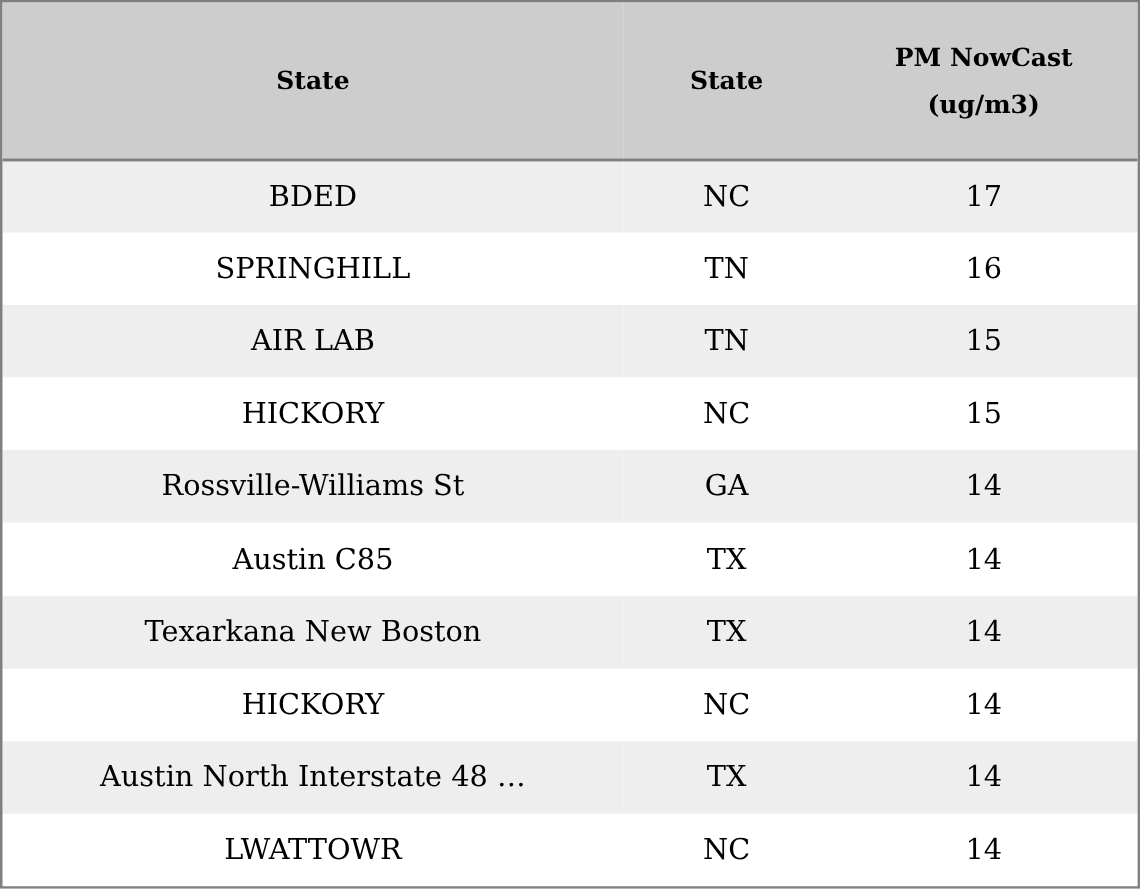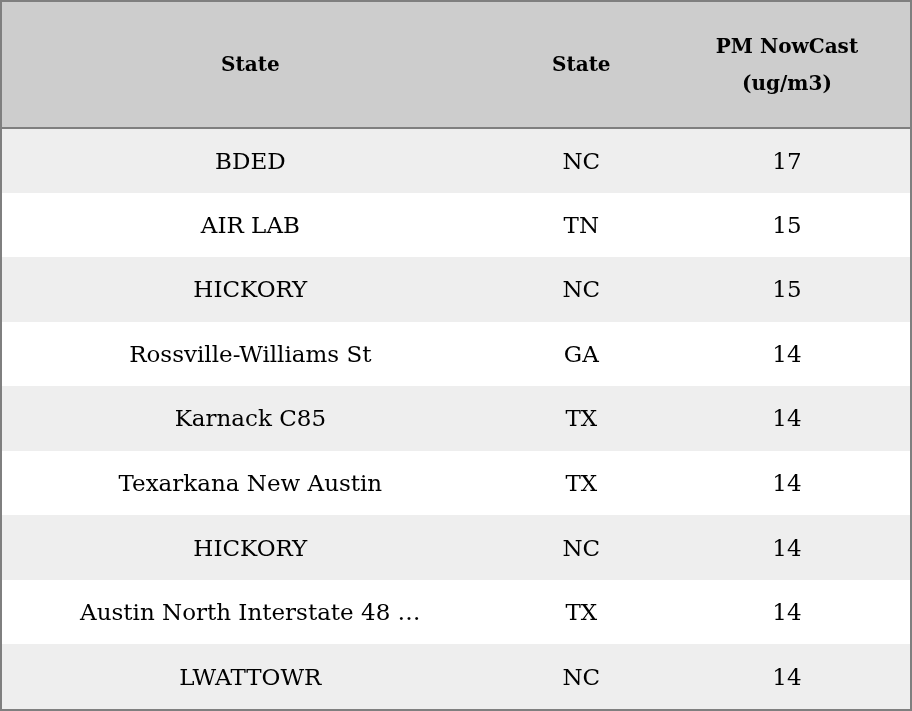--- a/index.html
+++ b/index.html
@@ -83,41 +83,46 @@
         </th>
       </tr>
     </thead>
     <tbody>
       <tr>
         <td>BDED</td>
         <td>NC</td>
         <td>17</td>
       </tr>
       <tr>
+        <td>SPRINGHILL</td>
+        <td>TN</td>
+        <td>16</td>
+      </tr>
+      <tr>
         <td>AIR LAB</td>
         <td>TN</td>
         <td>15</td>
       </tr>
       <tr>
         <td>HICKORY</td>
         <td>NC</td>
         <td>15</td>
       </tr>
       <tr>
         <td>Rossville-Williams St</td>
         <td>GA</td>
         <td>14</td>
       </tr>
       <tr>
-        <td>Karnack C85</td>
+        <td>Austin C85</td>
         <td>TX</td>
         <td>14</td>
       </tr>
       <tr>
-        <td>Texarkana New Austin</td>
+        <td>Texarkana New Boston</td>
         <td>TX</td>
         <td>14</td>
       </tr>
       <tr>
         <td>HICKORY</td>
         <td>NC</td>
         <td>14</td>
       </tr>
       <tr>
         <td>Austin North Interstate 48 …</td>

